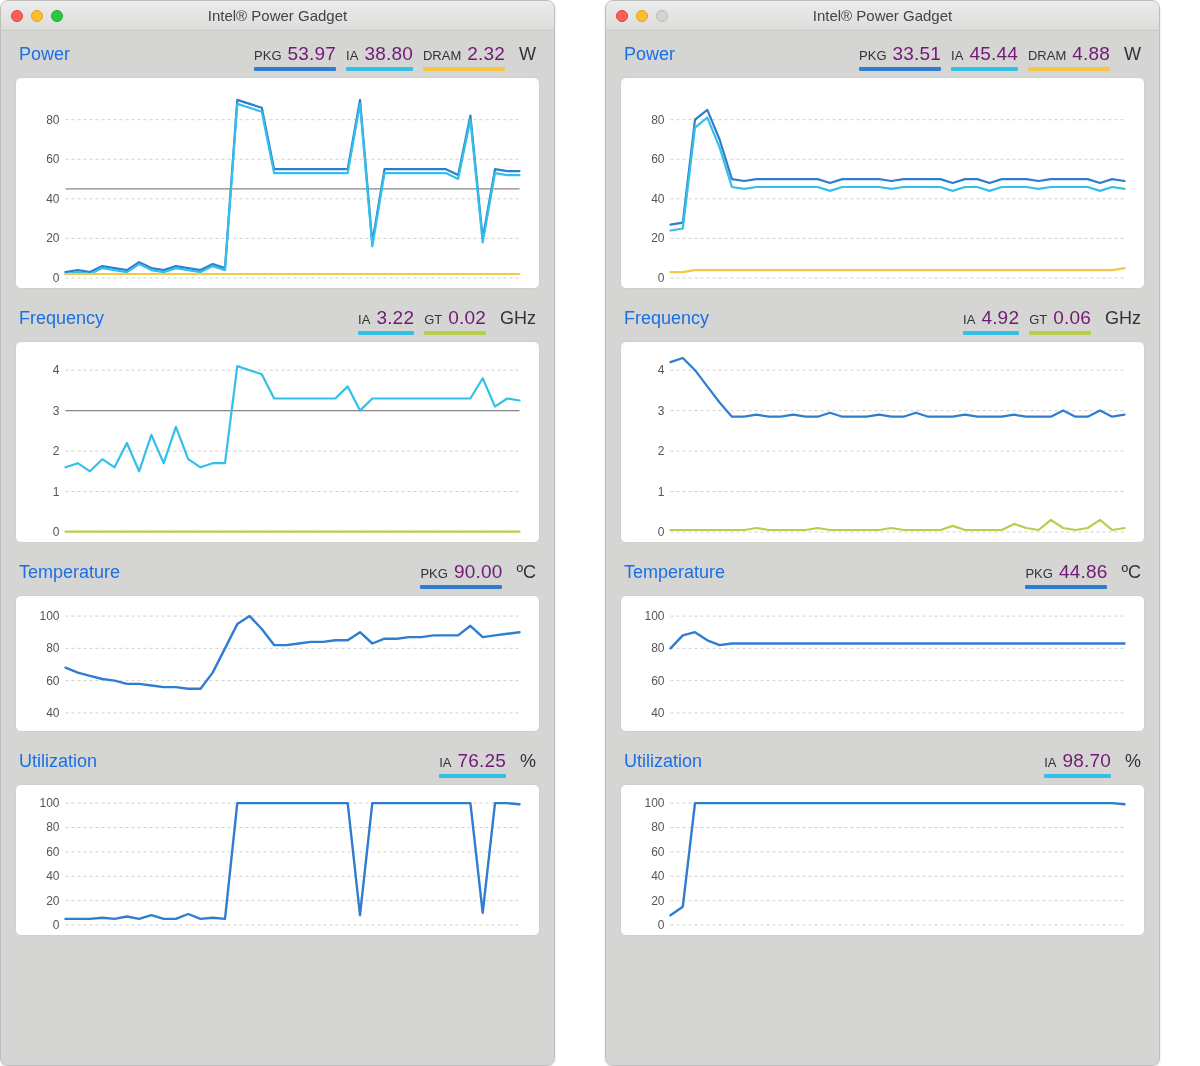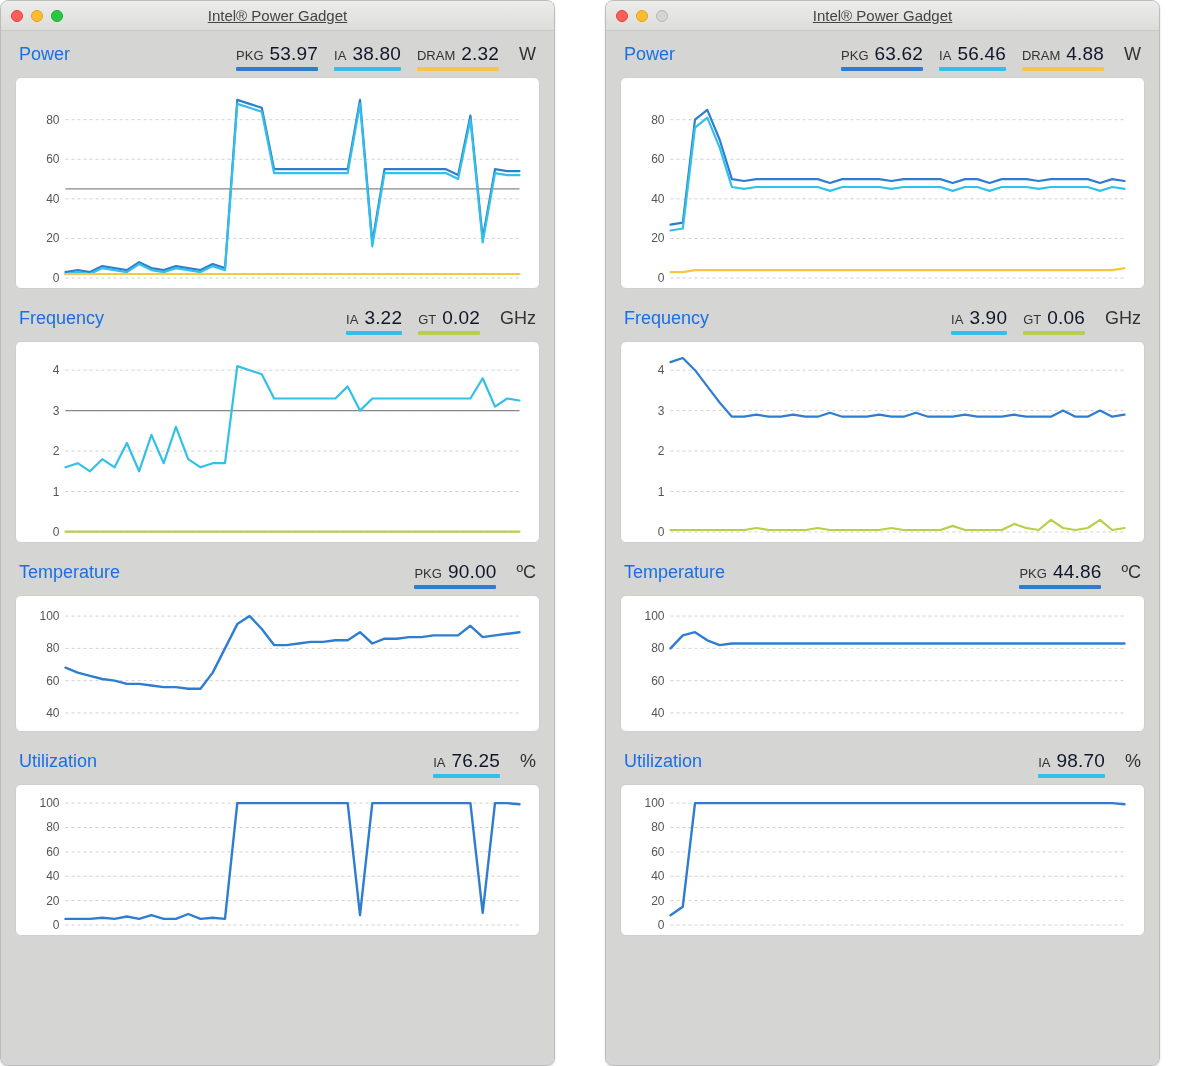--- a/index.html
+++ b/index.html
@@ -34,21 +34,21 @@
     position: relative;
   }
   .traffic { display: flex; gap: 8px; }
   .dot { width: 12px; height: 12px; border-radius: 50%; }
   .dot.red   { background: #ff5f57; border: 1px solid #e14038; }
   .dot.yel   { background: #febc2e; border: 1px solid #dfa023; }
   .dot.grn   { background: #28c840; border: 1px solid #1fa833; }
   .dot.gry   { background: #d4d4d2; border: 1px solid #b9b9b7; }
   .title {
     position: absolute; left: 0; right: 0; text-align: center;
-    font-size: 15px; color: #444; pointer-events: none; text-decoration: underline;
+    font-size: 15px; color: #444; pointer-events: none;
   }
   .body {
     flex: 1;
     padding: 12px 14px 14px;
     display: flex;
     flex-direction: column;
     gap: 18px;
     background: #d5d5d3;
     overflow: hidden;
   }
@@ -57,25 +57,25 @@
     display: flex;
     align-items: baseline;
     justify-content: space-between;
     padding: 0 4px 6px 4px;
   }
   .panel-title {
     color: #1a6fe6;
     font-size: 18px;
     font-weight: 400;
   }
-  .readouts { display: flex; align-items: baseline; gap: 16px; }
+  .readouts { display: flex; align-items: baseline; gap: 10px; }
   .readout { display: flex; flex-direction: column; align-items: flex-start; }
   .readout .line1 { display: flex; align-items: baseline; gap: 6px; }
   .readout .lbl  { font-size: 13px; color: #333; }
-  .readout .val  { font-size: 19px; color: #0f172a; font-weight: 400; letter-spacing: .2px;}
+  .readout .val  { font-size: 19px; color: #701a75; font-weight: 400; letter-spacing: .2px;}
   .readout .bar  { height: 4px; width: 100%; margin-top: 2px; border-radius: 1px; }
   .unit { font-size: 18px; color: #333; margin-left: 4px; }
 
   .chart-card {
     background: #fff;
     border: 1px solid #cfcfcd;
     border-radius: 6px;
     padding: 6px 6px 4px 2px;
   }
   svg { display: block; width: 100%; }
@@ -315,28 +315,28 @@
   </div>
   <div class="body">
 
     <div class="panel">
       <div class="panel-header">
         <div class="panel-title">Power</div>
         <div class="readouts">
           <div class="readout">
               <div class="line1">
                 <span class="lbl">PKG</span>
-                <span class="val">63.62</span>
+                <span class="val">33.51</span>
               </div>
               <div class="bar" style="background:#2f7dd1"></div>
             </div>
           <div class="readout">
               <div class="line1">
                 <span class="lbl">IA</span>
-                <span class="val">56.46</span>
+                <span class="val">45.44</span>
               </div>
               <div class="bar" style="background:#32c0e8"></div>
             </div>
           <div class="readout">
               <div class="line1">
                 <span class="lbl">DRAM</span>
                 <span class="val">4.88</span>
               </div>
               <div class="bar" style="background:#f6c645"></div>
             </div>
@@ -374,21 +374,21 @@
         </div>
     </div>
 
     <div class="panel">
       <div class="panel-header">
         <div class="panel-title">Frequency</div>
         <div class="readouts">
           <div class="readout">
               <div class="line1">
                 <span class="lbl">IA</span>
-                <span class="val">3.90</span>
+                <span class="val">4.92</span>
               </div>
               <div class="bar" style="background:#32c0e8"></div>
             </div>
           <div class="readout">
               <div class="line1">
                 <span class="lbl">GT</span>
                 <span class="val">0.06</span>
               </div>
               <div class="bar" style="background:#b7cf4a"></div>
             </div>

